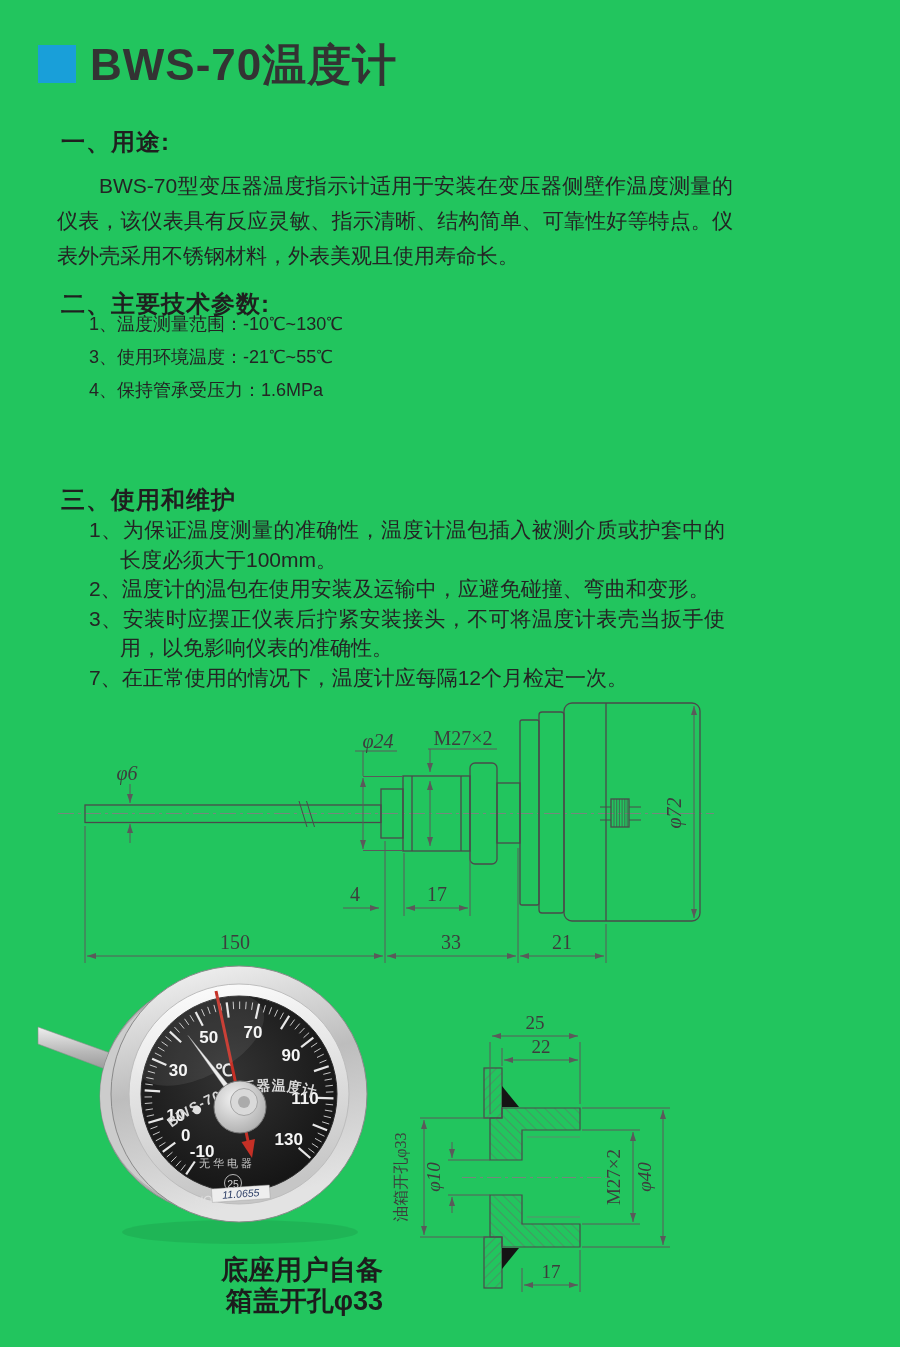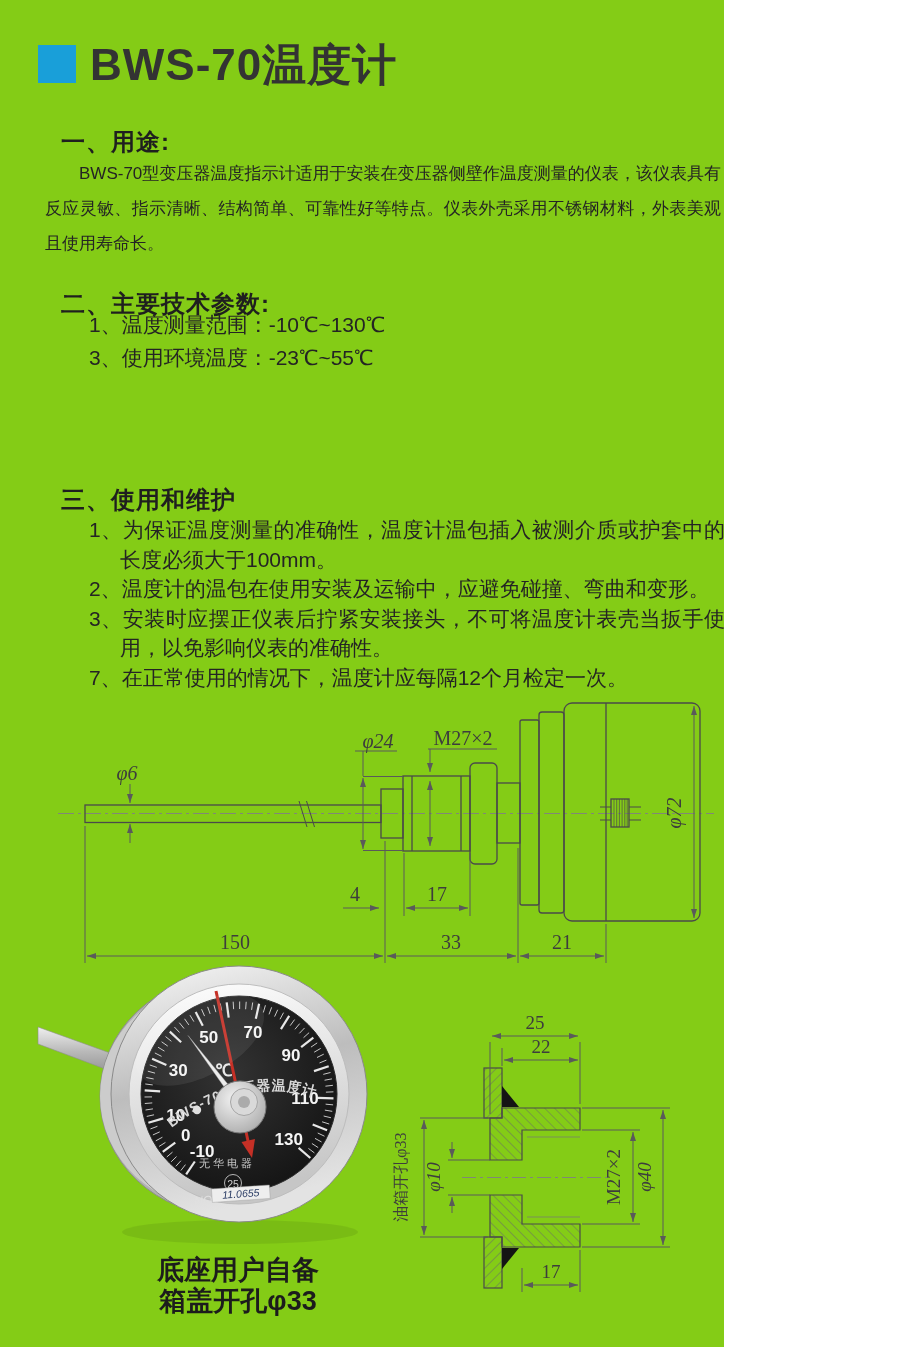--- a/index.html
+++ b/index.html
@@ -1,35 +1,35 @@
 <!DOCTYPE html>
 <html style="--accent: #199fd9;"><head>
 <meta charset="utf-8">
 <style>
   html,body{margin:0;padding:0;}
   body{
     width:900px;height:1347px;position:relative;background:#ffffff;
     font-family:"Liberation Sans",sans-serif;color:#2b2b2b;overflow:hidden;
   }
-  .page{position:absolute;left:0;top:0;width:724px;height:1347px;background:#84cc16;}
+  .page{position:absolute;left:0;top:0;width:900px;height:1347px;background:#22c55e;}
   .title-square{position:absolute;left:38px;top:45px;width:38px;height:38px;background:var(--accent,#199fd9);}
   .page-title{position:absolute;left:90px;top:36px;font-size:44px;font-weight:bold;color:#333;letter-spacing:1px;margin:0;}
   .sec-h{position:absolute;left:45px;font-size:24px;font-weight:bold;color:#1f1f1f;margin:16px;letter-spacing:1px;}
   #h-usage{top:110px;}
   #h-specs{top:272px;}
   #h-maint{top:468px;}
   .para{
     position:absolute;left:45px;top:156px;width:676px;
-    font-size:17px;line-height:35px;text-indent:2em;text-align:justify;color:#242424;margin:0;
+    font-size:21px;line-height:35px;text-indent:2em;text-align:justify;color:#242424;margin:12px;
   }
-  #specs-items{position:absolute;left:89px;top:308px;font-size:21px;line-height:33px;color:#242424;}
+  #specs-items{position:absolute;left:89px;top:308px;font-size:18px;line-height:33px;color:#242424;}
   #maint-items{position:absolute;left:89px;top:515px;width:636px;font-size:21px;line-height:29.5px;color:#242424;}
   .hang{padding-left:31px;text-indent:-31px;text-align:justify;}
   .caption-block{
-    position:absolute;left:93px;top:1255px;width:290px;text-align:center;
+    position:absolute;left:93px;top:1255px;width:290px;text-align:right;
     font-size:27px;font-weight:600;line-height:31px;color:#1c1c1c;
   }
   svg{position:absolute;}
   #drawing-side{left:40px;top:695px;}
   #gauge-photo{left:28px;top:958px;}
   #drawing-section{left:378px;top:992px;}
   .dim-num{font-family:"Liberation Serif",serif;font-size:20px;fill:#3d3d3d;}
   .dim-num2{font-family:"Liberation Serif",serif;font-size:19px;fill:#3d3d3d;}
   .dim-phi{font-style:italic;}
   .cad{stroke:#4a4a4a;stroke-width:1.3;fill:none;}
@@ -42,21 +42,22 @@
 
   <span class="title-square"></span>
   <h1 class="page-title">BWS-70温度计</h1>
 
   <h2 class="sec-h" id="h-usage">一、用途:</h2>
   <p class="para">BWS-70型变压器温度指示计适用于安装在变压器侧壁作温度测量的仪表，该仪表具有反应灵敏、指示清晰、结构简单、可靠性好等特点。仪表外壳采用不锈钢材料，外表美观且使用寿命长。</p>
 
   <h2 class="sec-h" id="h-specs">二、主要技术参数:</h2>
   <div id="specs-items">
       <div>1、温度测量范围：-10℃~130℃</div>
-      <div>3、使用环境温度：-23℃~55℃</div>
+      <div>3、使用环境温度：-21℃~55℃</div>
+      <div>4、保持管承受压力：1.6MPa</div>
     </div>
 
   <h2 class="sec-h" id="h-maint">三、使用和维护</h2>
   <div id="maint-items">
       <div class="hang">1、为保证温度测量的准确性，温度计温包插入被测介质或护套中的长度必须大于100mm。</div>
       <div class="hang">2、温度计的温包在使用安装及运输中，应避免碰撞、弯曲和变形。</div>
       <div class="hang">3、安装时应摆正仪表后拧紧安装接头，不可将温度计表壳当扳手使用，以免影响仪表的准确性。</div>
       <div class="hang">7、在正常使用的情况下，温度计应每隔12个月检定一次。</div>
     </div>
 

